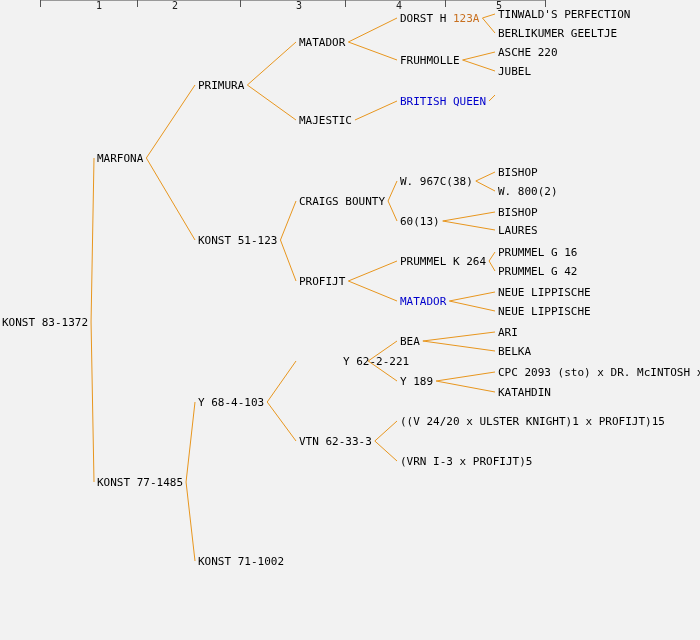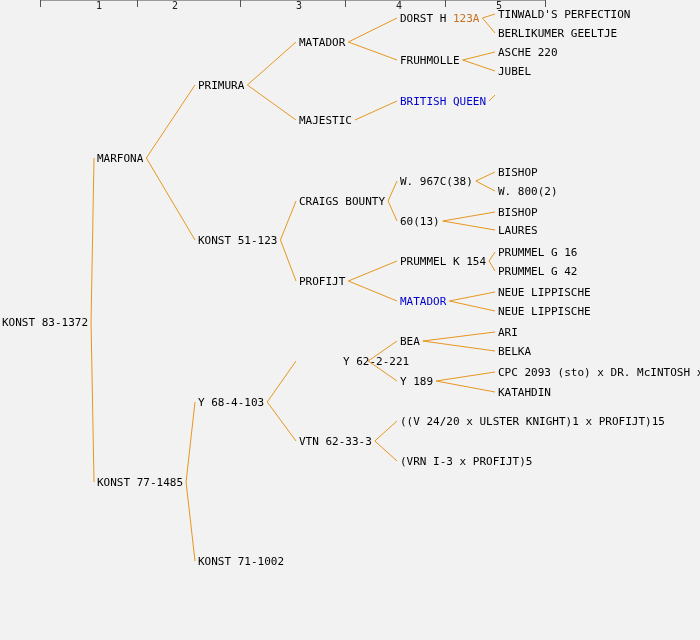--- a/index.html
+++ b/index.html
@@ -92,21 +92,21 @@
     <div class="node" style="left: 299px; top: 120px;"><span style="color: rgb(0, 0, 0);">MAJESTIC</span></div>
     <div class="node" style="left: 299px; top: 201px;"><span style="color: rgb(0, 0, 0);">CRAIGS BOUNTY</span></div>
     <div class="node" style="left: 299px; top: 281px;"><span style="color: rgb(0, 0, 0);">PROFIJT</span></div>
     <div class="node" style="left: 299px; top: 361px; margin-left: 44px;"><span style="color: rgb(0, 0, 0);">Y 62-2-221</span></div>
     <div class="node" style="left: 299px; top: 441px;"><span style="color: rgb(0, 0, 0);">VTN 62-33-3</span></div>
     <div class="node" style="left: 400px; top: 18px;"><span style="color: rgb(0, 0, 0);">DORST H </span><span style="color: rgb(200, 112, 32);">123A</span></div>
     <div class="node" style="left: 400px; top: 60px;"><span style="color: rgb(0, 0, 0);">FRUHMOLLE</span></div>
     <div class="node" style="left: 400px; top: 101px;"><span style="color: rgb(0, 0, 204);">BRITISH QUEEN</span></div>
     <div class="node" style="left: 400px; top: 181px;"><span style="color: rgb(0, 0, 0);">W. 967C(38)</span></div>
     <div class="node" style="left: 400px; top: 221px;"><span style="color: rgb(0, 0, 0);">60(13)</span></div>
-    <div class="node" style="left: 400px; top: 261px;"><span style="color: rgb(0, 0, 0);">PRUMMEL K 154</span></div>
+    <div class="node" style="left: 400px; top: 261px;"><span style="color: rgb(0, 0, 0);">PRUMMEL K 264</span></div>
     <div class="node" style="left: 400px; top: 301px;"><span style="color: rgb(0, 0, 204);">MATADOR</span></div>
     <div class="node" style="left: 400px; top: 341px;"><span style="color: rgb(0, 0, 0);">BEA</span></div>
     <div class="node" style="left: 400px; top: 381px;"><span style="color: rgb(0, 0, 0);">Y 189</span></div>
     <div class="node" style="left: 400px; top: 421px;"><span style="color: rgb(0, 0, 0);">((V 24/20 x ULSTER KNIGHT)1 x PROFIJT)15</span></div>
     <div class="node" style="left: 400px; top: 461px;"><span style="color: rgb(0, 0, 0);">(VRN I-3 x PROFIJT)5</span></div>
     <div class="node" style="left: 498px; top: 14px;"><span style="color: rgb(0, 0, 0);">TINWALD'S PERFECTION</span></div>
     <div class="node" style="left: 498px; top: 33px;"><span style="color: rgb(0, 0, 0);">BERLIKUMER GEELTJE</span></div>
     <div class="node" style="left: 498px; top: 52px;"><span style="color: rgb(0, 0, 0);">ASCHE 220</span></div>
     <div class="node" style="left: 498px; top: 71px;"><span style="color: rgb(0, 0, 0);">JUBEL</span></div>
     <div class="node" style="left: 498px; top: 172px;"><span style="color: rgb(0, 0, 0);">BISHOP</span></div>

